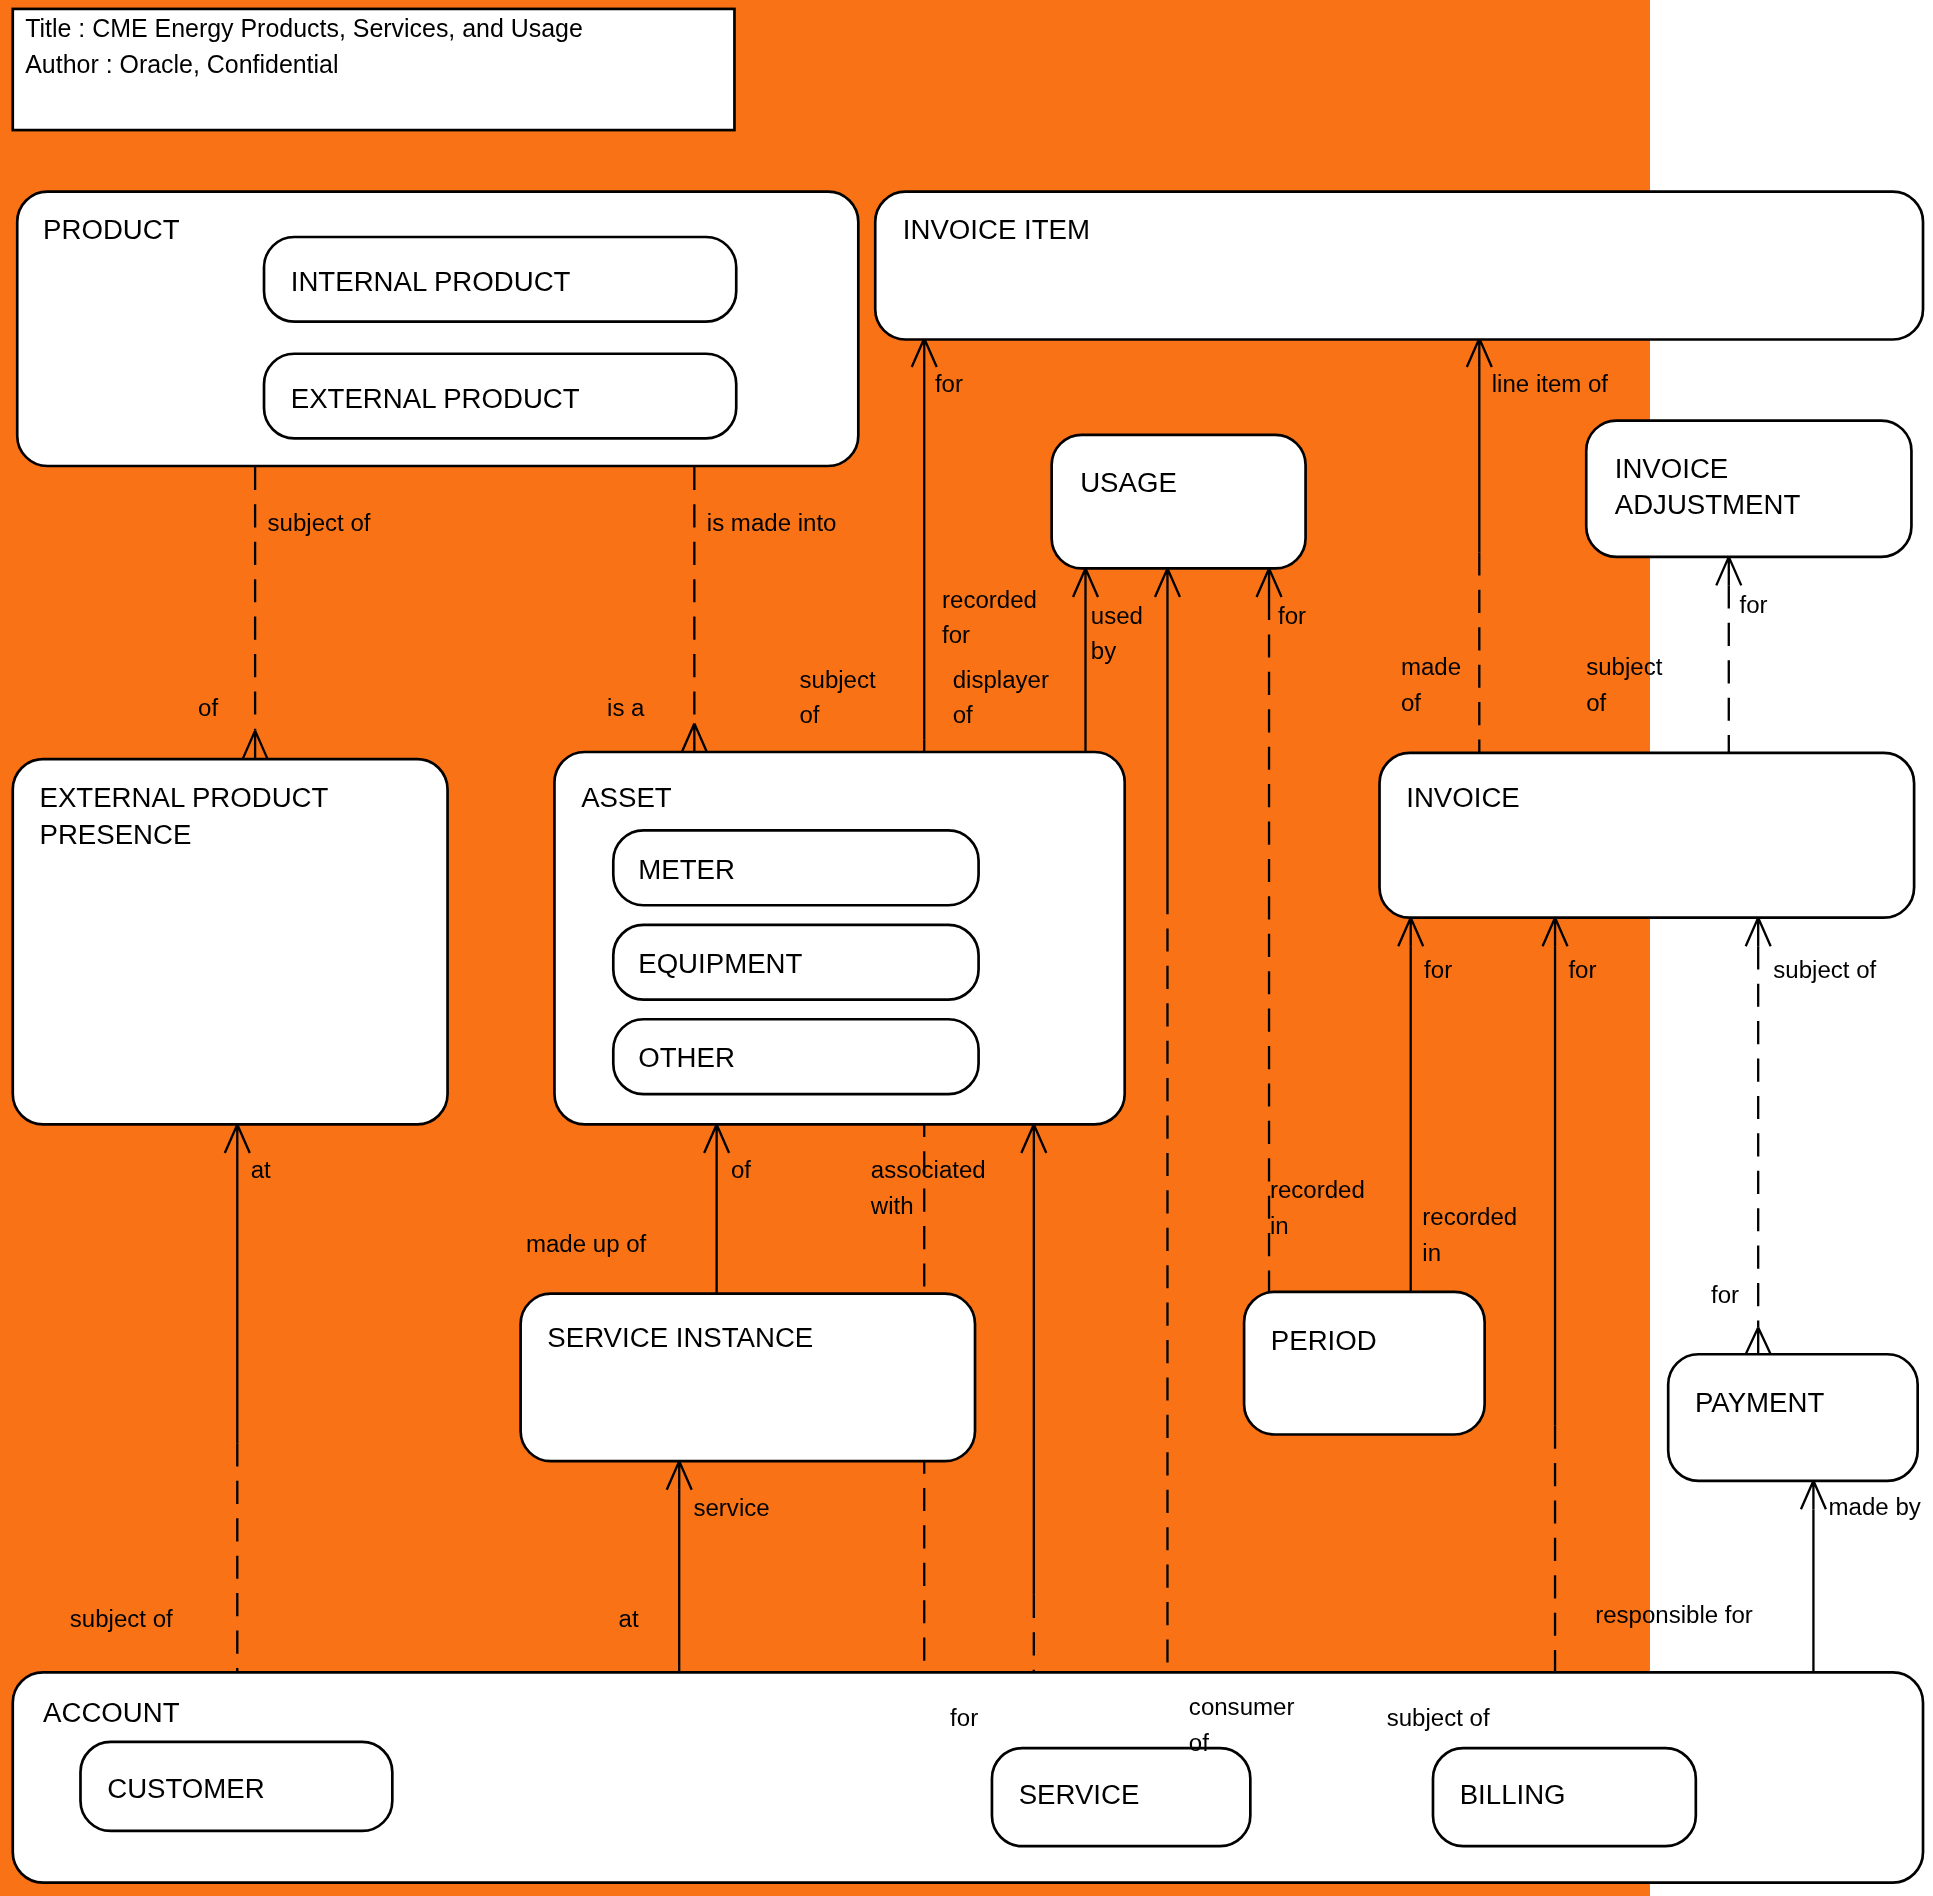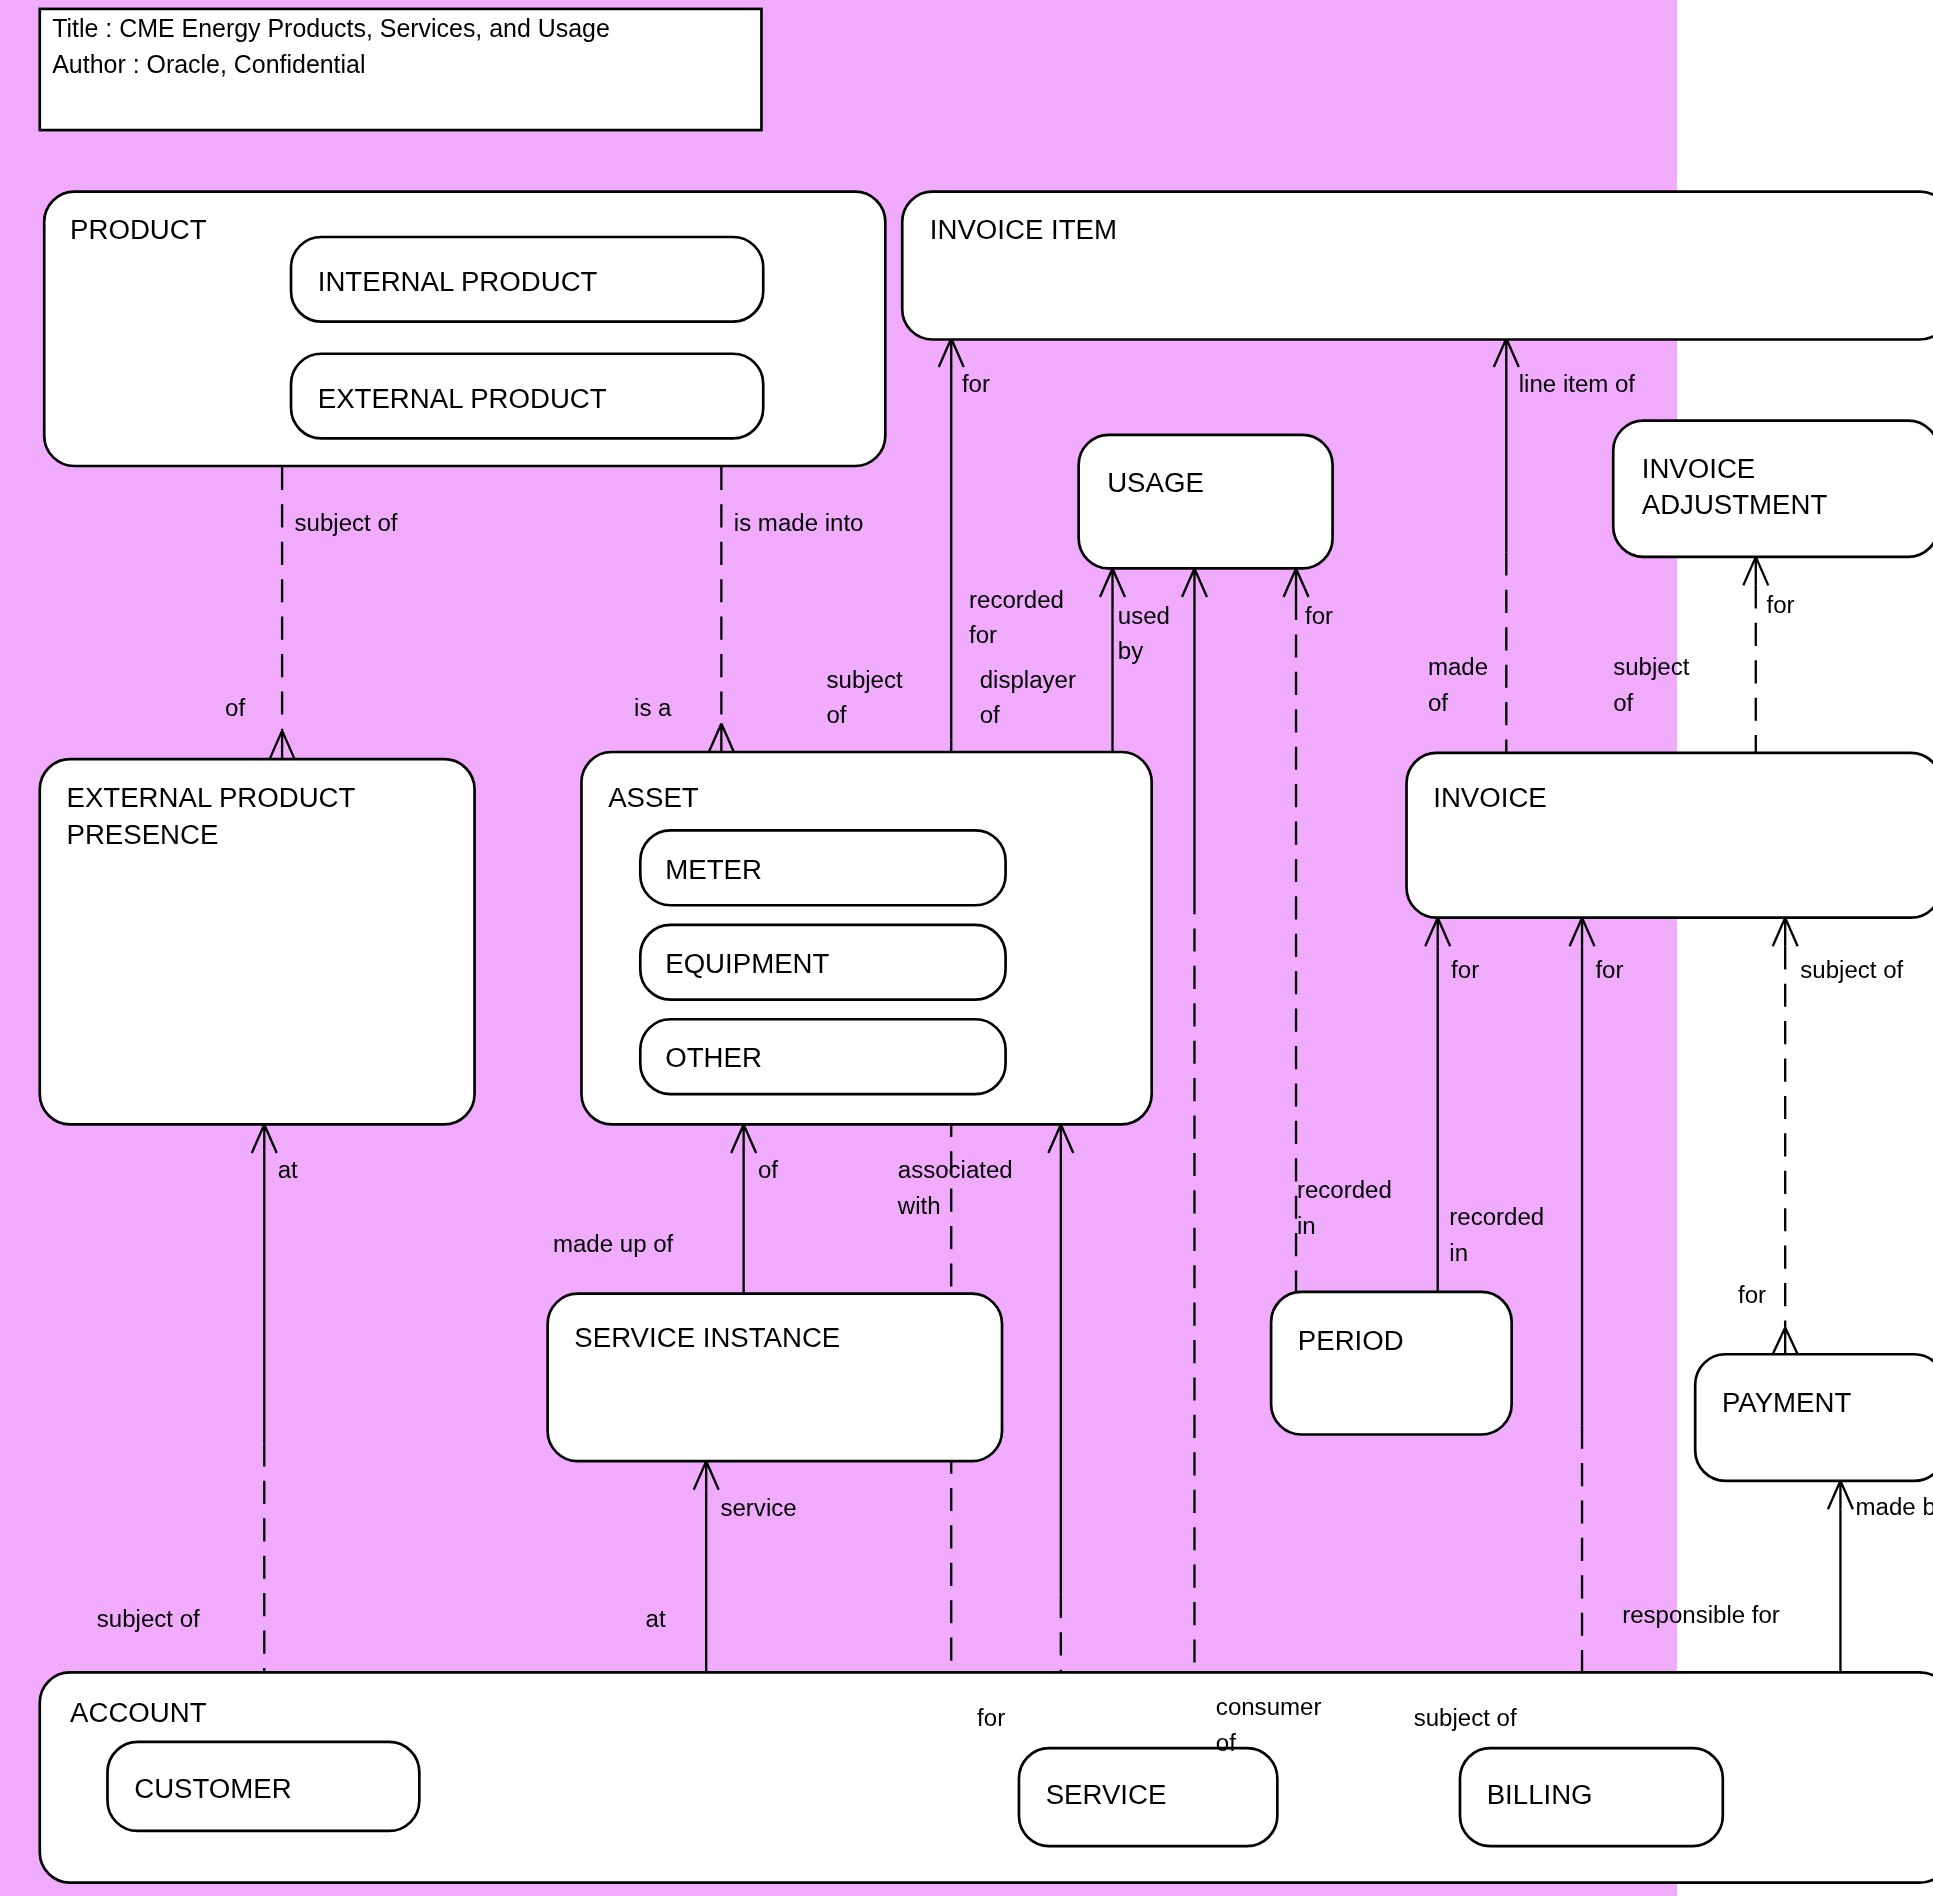--- a/index.html
+++ b/index.html
@@ -4,23 +4,22 @@
 <style>
   html, body {
     margin: 0;
     padding: 0;
     background: #ffffff;
   }
   #diagram-root {
     position: relative;
     width: 1650px;
     height: 1896px;
-    background: #f0abfc;
-    font-family: "Liberation Sans", sans-serif;
-    padding-left: 27px;
+    background: #f97316;
+    font-family: "Liberation Sans", sans-serif;
   }
   svg#erd {
     display: block;
     width: 1934px;
     height: 1896px;
   }
   .ent-rect {
     fill: #ffffff;
     stroke: #000000;
     stroke-width: 3;

